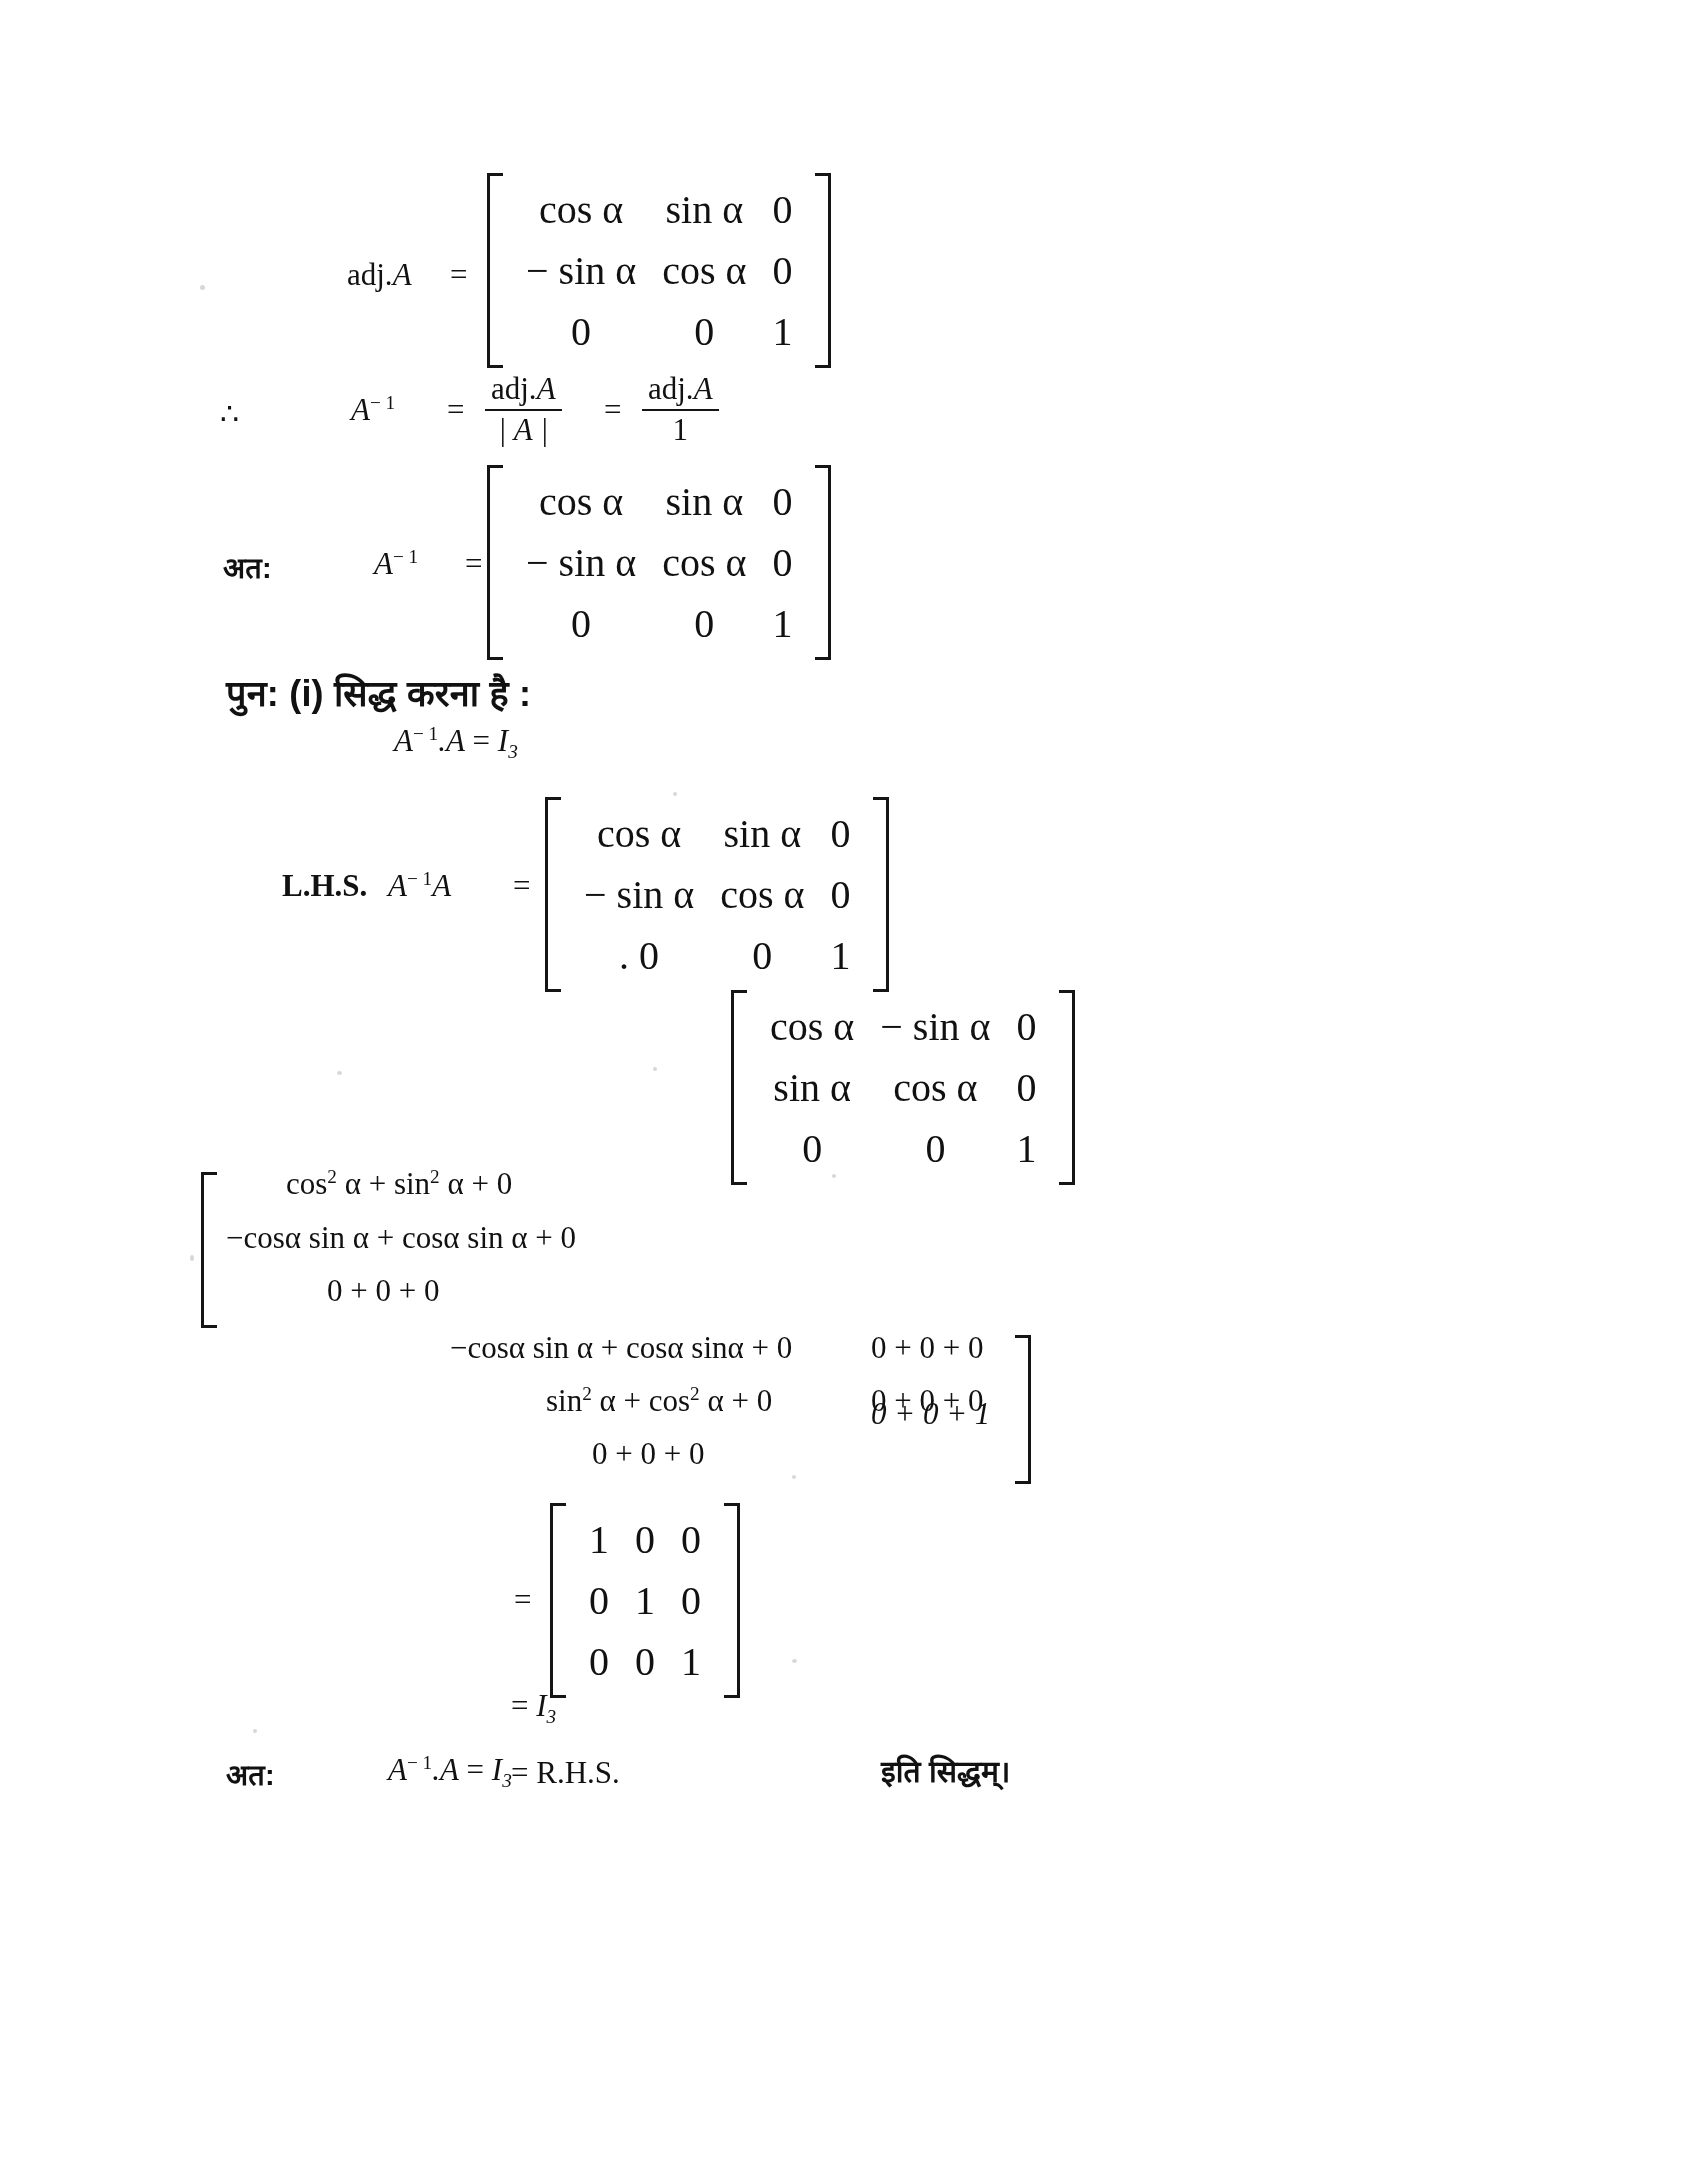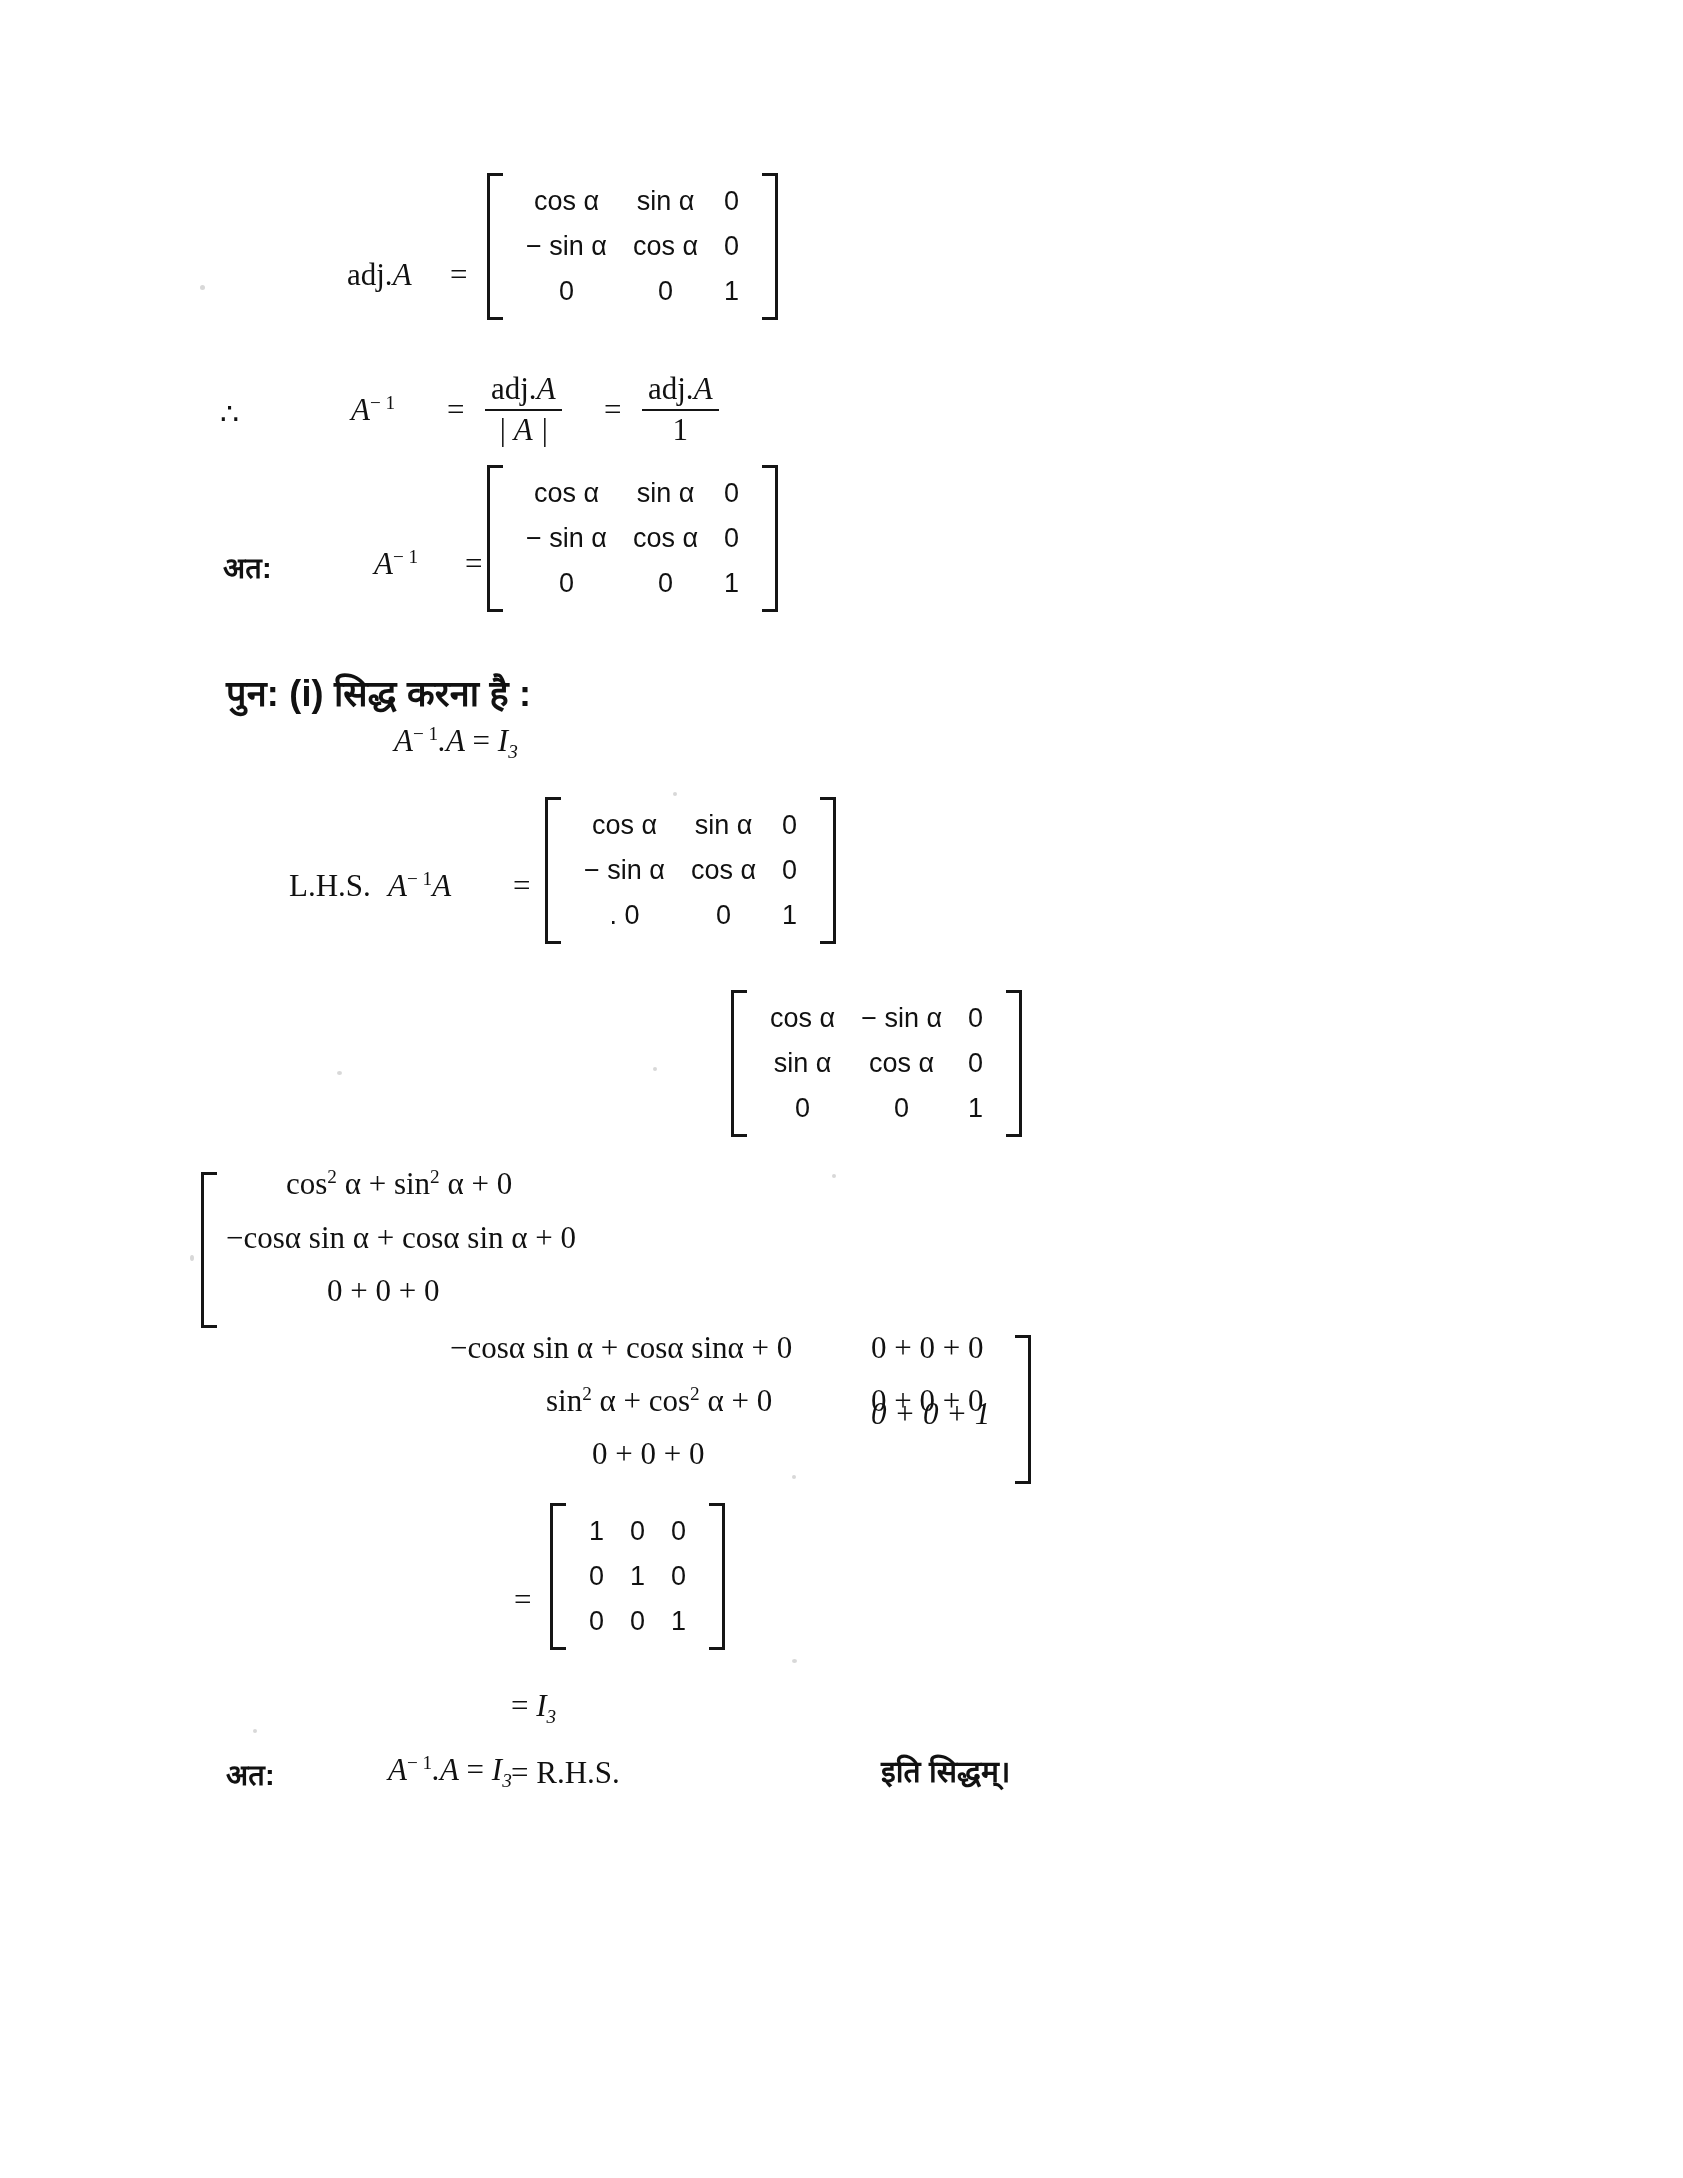--- a/index.html
+++ b/index.html
@@ -60,22 +60,22 @@
     border-top: 3px solid #151515;
     border-bottom: 3px solid #151515;
     box-sizing: border-box;
   }
   .brk-l { border-left: 3px solid #151515; }
   .brk-r { border-right: 3px solid #151515; }
 
   .mgrid {
     display: grid;
     padding: 6px 10px;
-    font-size: 27px;
-    font-family: Liberation Sans, sans-serif;
+    font-size: 40px;
+    font-family: Liberation Serif, serif;
   }
   .mgrid > div {
     text-align: center;
     padding: 7px 13px;
     white-space: nowrap;
   }
 
   
   .frac {
     display: inline-block;
@@ -199,21 +199,21 @@
   </div>
 
   <div class="abs lbl-hi" style="left:226px; top:668px; font-size:36px;">पुन: (i) सिद्ध करना है :</div>
 
   <div class="abs math" style="left:394px; top:723px;">
     <span class="ital">A</span><span class="sup">− 1</span><span class="ital">.<span>A</span></span>
     <span>=</span>
     <span class="ital"><span>I</span><span class="sub">3</span></span>
   </div>
 
-  <div class="abs math" style="left:289px; top:868px;">L.H.S.</div>
+  <div class="abs math" style="left:282px; top:868px;font-weight:bold;">L.H.S.</div>
 
   <div class="abs math" style="left:388px; top:868px;">
     <span class="ital">A</span><span class="sup">− 1</span><span class="ital">A</span>
   </div>
   <div class="abs math" style="left:513px; top:868px;">=</div>
 
   <div class="matrix" style="left:545px; top:797px;">
     <div class="brk brk-l"></div>
     <div class="mgrid" style="grid-template-columns:auto auto auto;">
       <div>cos α</div>

